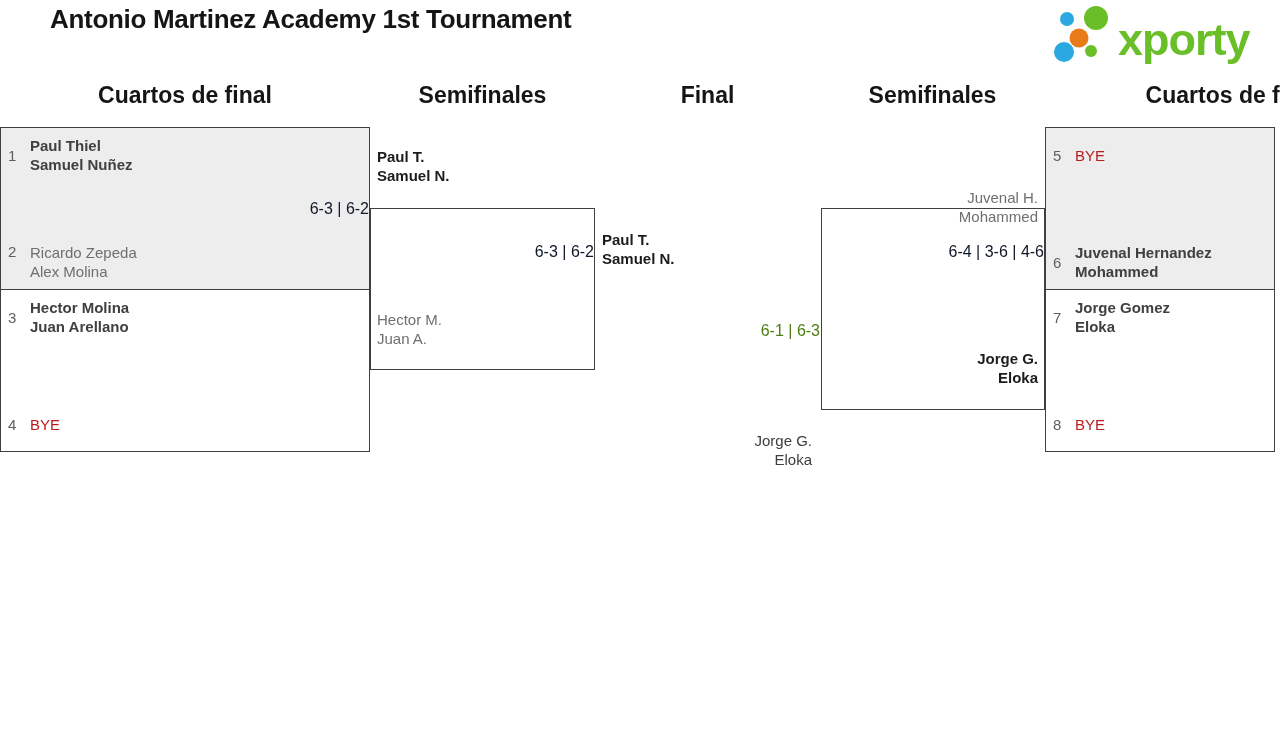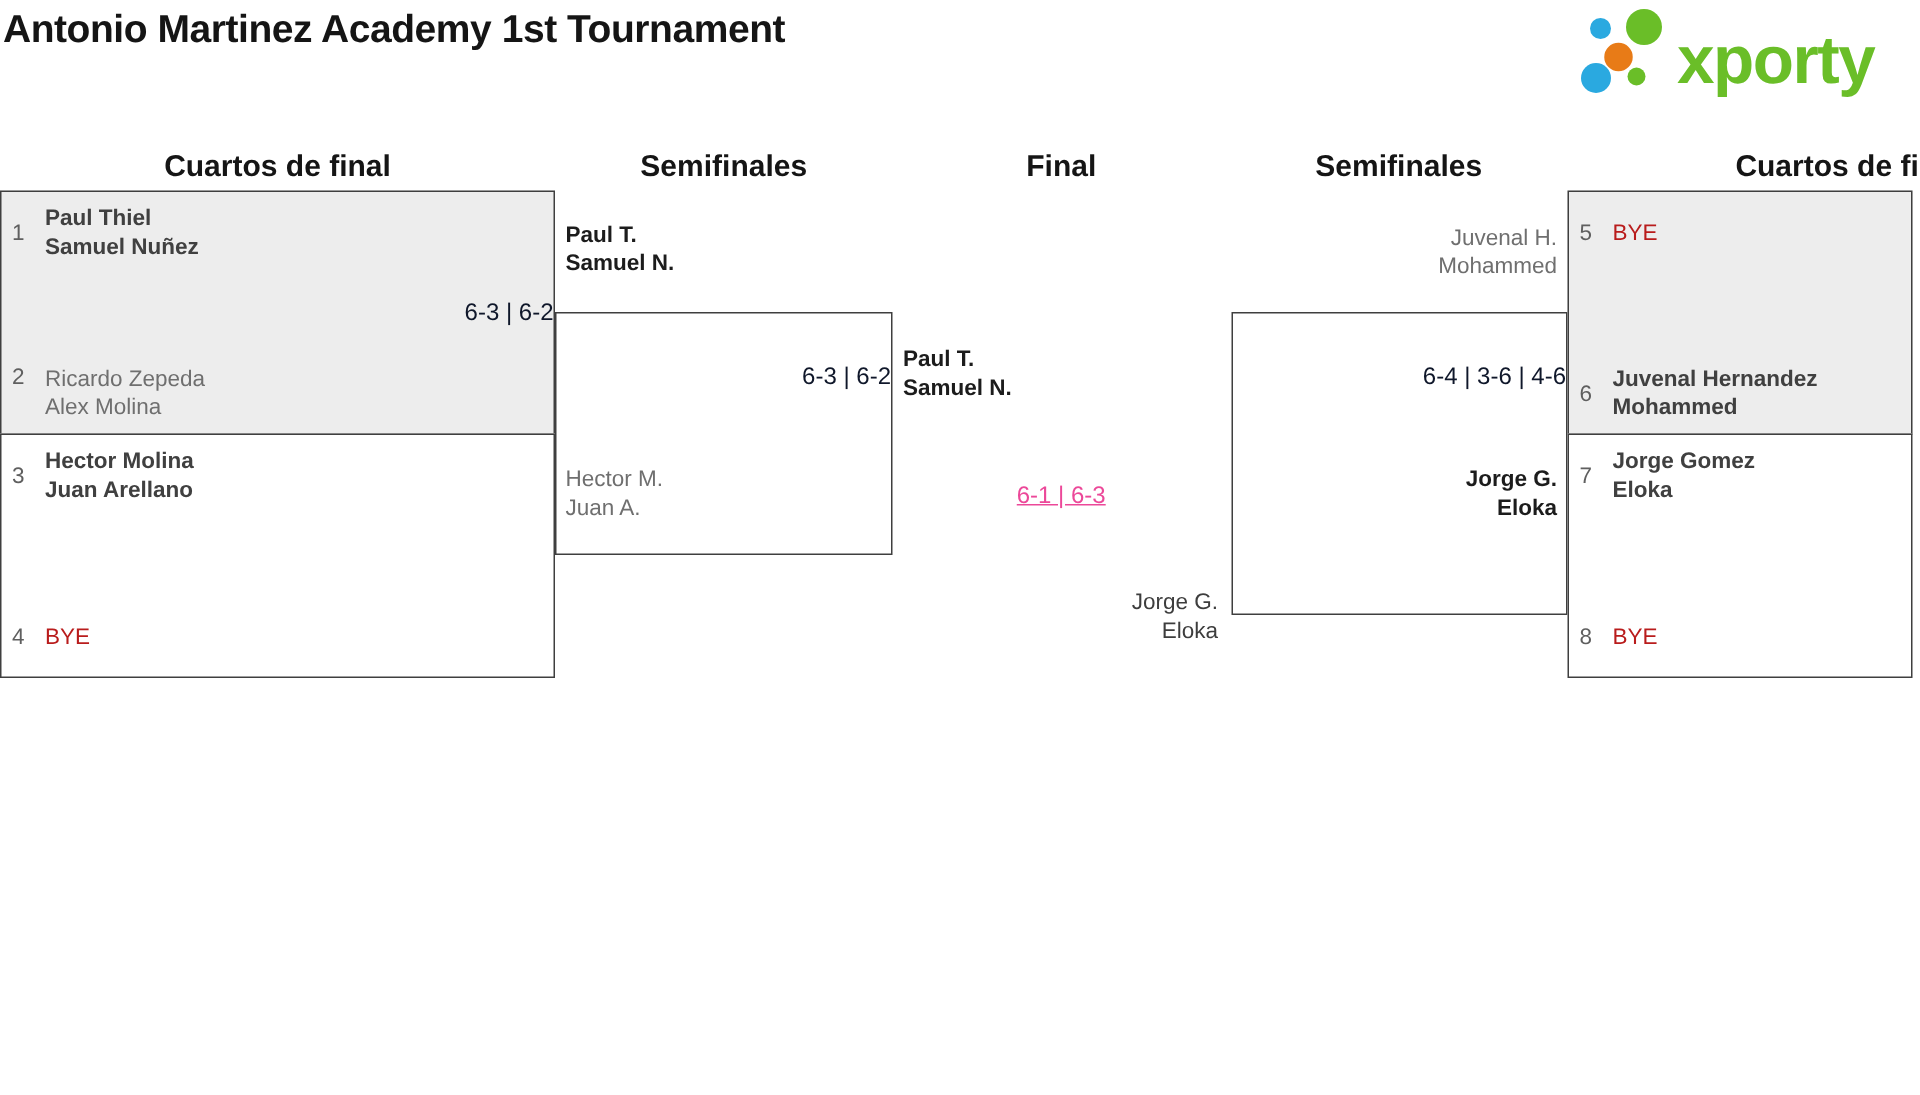--- a/index.html
+++ b/index.html
@@ -13,28 +13,28 @@
   }
   .title-line {
     position: absolute;
     left: 2px;
     font-size: 26px;
     font-weight: bold;
     color: #151515;
     letter-spacing: -0.3px;
     white-space: nowrap;
   }
-  .title-line.l1 { top: 4px; }
+  .title-line.l1 { top: 4px; margin-left: 48px; }
   .title-line.l2 { top: 37px; }
 
   .round-header {
     position: absolute;
-    top: 100px;
+    top: 82px;
     text-align: center;
-    font-size: 20px;
+    font-size: 23px;
     font-weight: bold;
     color: #151515;
     white-space: nowrap;
   }
 
   .box {
     position: absolute;
     box-sizing: border-box;
     border: 1px solid #3f3f3f;
     background: #ffffff;
@@ -85,29 +85,28 @@
 
   .team-free {
     position: absolute;
     font-size: 15px;
     line-height: 19px;
     white-space: nowrap;
   }
   .team-free.winner { font-weight: bold; color: #1c1c1c; }
   .team-free.loser  { color: #6f6f6f; }
   .team-free.dark   { color: #3d3d3d; }
-  .team-free.right  { text-align: right; }
+  .team-free.right  { text-align: right; margin-top: 39px; }
 
   .score-free {
     position: absolute;
-    text-align: center;
+    text-align: right;
     font-size: 16px;
-    color: #ec4899;
-    white-space: nowrap;
-    text-decoration: underline;
+    color: #4d7c0f;
+    white-space: nowrap;
   }
 
   .logo { position: absolute; top: 0; right: 0; }
   .logo text {
     font-family: "Liberation Sans", sans-serif;
     font-weight: bold;
     font-size: 45px;
     letter-spacing: -1px;
   }
 </style>

